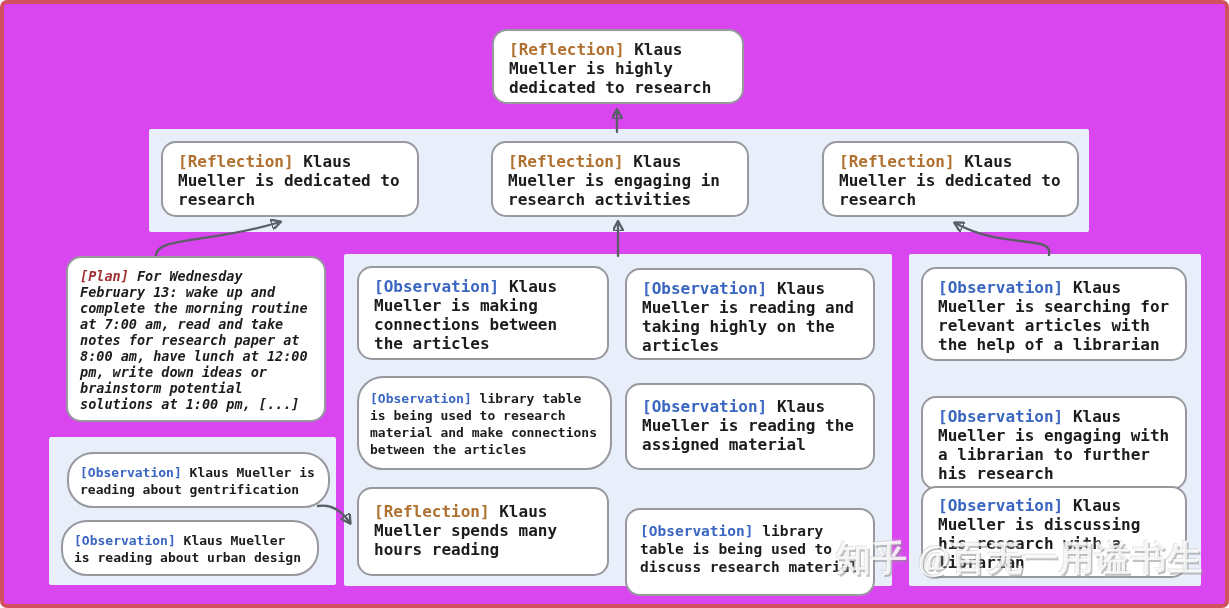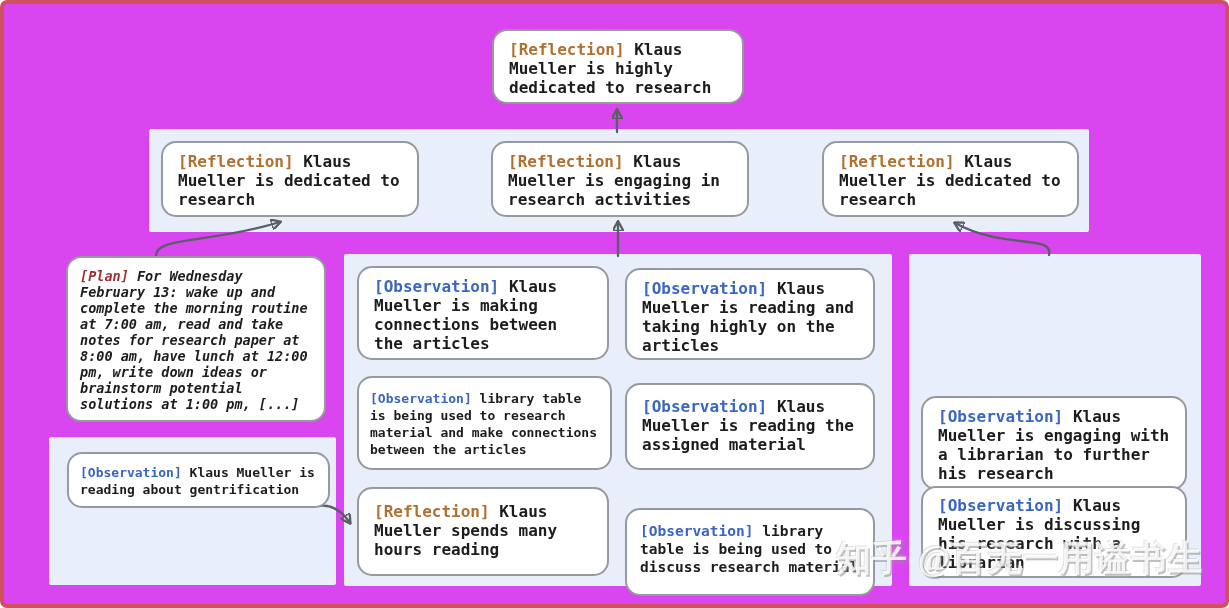--- a/index.html
+++ b/index.html
@@ -22,21 +22,21 @@
     position:absolute;
     box-sizing:border-box;
     background:#fff;
     border:2.5px solid var(--border,#97999e);
     border-radius:15px;
     color:var(--text,#1c1c1c);
     font-weight:bold;
     overflow:hidden;
   }
   .lg{font-size:16px;line-height:19px;padding:9px 15px;}
-  .sm{font-size:13px;line-height:17px;padding:10px 11px;}
+  .sm{font-size:13px;line-height:17px;padding:10px 11px;border-radius:26px;}
   .md{font-size:14.5px;line-height:18px;padding:12px 13px;margin-top:17px;}
   .plan-box{font-size:13.5px;line-height:16px;padding:10px 12px;font-style:italic;}
   .tag-reflection{color:var(--reflection,#b0702f);}
   .tag-observation{color:var(--observation,#3a66c1);}
   .tag-plan{color:var(--plan,#9e3132);}
   #arrows{position:absolute;left:0;top:0;width:1229px;height:608px;pointer-events:none;}
   #arrows path{stroke:var(--arrow,#5a5f66);stroke-width:2.3;fill:none;stroke-linecap:round;}
   #watermark{
     position:absolute;
     left:832px;top:531px;
@@ -96,20 +96,24 @@
 
   <div class="node plan-box" style="left:62px;top:252px;width:260px;height:166px">
     <span class="tag-plan">[Plan]</span>
     <span>For Wednesday February 13: wake up and complete the morning routine at 7:00 am, read and take notes for research paper at 8:00 am, have lunch at 12:00 pm, write down ideas or brainstorm potential solutions at 1:00 pm, [...]</span>
   </div>
 
   <div class="node sm" style="left:63px;top:448px;width:263px;height:56px">
     <span class="tag-observation">[Observation]</span>
     <span>Klaus Mueller is reading about gentrification</span>
   </div>
+  <div class="node sm" style="left:57px;top:516px;width:258px;height:56px">
+    <span class="tag-observation">[Observation]</span>
+    <span>Klaus Mueller is reading about urban design</span>
+  </div>
 
   <div class="node lg" style="left:353px;top:262px;width:252px;height:94px">
     <span class="tag-observation">[Observation]</span>
     <span>Klaus Mueller is making connections between the articles</span>
   </div>
   <div class="node sm" style="left:353px;top:372px;width:255px;height:94px;padding:12px 11px">
     <span class="tag-observation">[Observation]</span>
     <span>library table is being used to research material and make connections between the articles</span>
   </div>
   <div class="node lg" style="left:353px;top:483px;width:252px;height:89px;padding-top:13px">
@@ -123,20 +127,24 @@
   </div>
   <div class="node lg" style="left:621px;top:379px;width:250px;height:87px;padding-top:12px">
     <span class="tag-observation">[Observation]</span>
     <span>Klaus Mueller is reading the assigned material</span>
   </div>
   <div class="node md" style="left:621px;top:487px;width:250px;height:88px">
     <span class="tag-observation">[Observation]</span>
     <span>library table is being used to discuss research material</span>
   </div>
 
+  <div class="node lg" style="left:917px;top:263px;width:266px;height:94px">
+    <span class="tag-observation">[Observation]</span>
+    <span>Klaus Mueller is searching for relevant articles with the help of a librarian</span>
+  </div>
   <div class="node lg" style="left:917px;top:392px;width:266px;height:94px">
     <span class="tag-observation">[Observation]</span>
     <span>Klaus Mueller is engaging with a librarian to further his research</span>
   </div>
   <div class="node lg" style="left:917px;top:482px;width:266px;height:92px;padding-top:8px">
     <span class="tag-observation">[Observation]</span>
     <span>Klaus Mueller is discussing his research with a librarian</span>
   </div>
 
   <div id="watermark">知乎 @百无一用谥书生</div>

